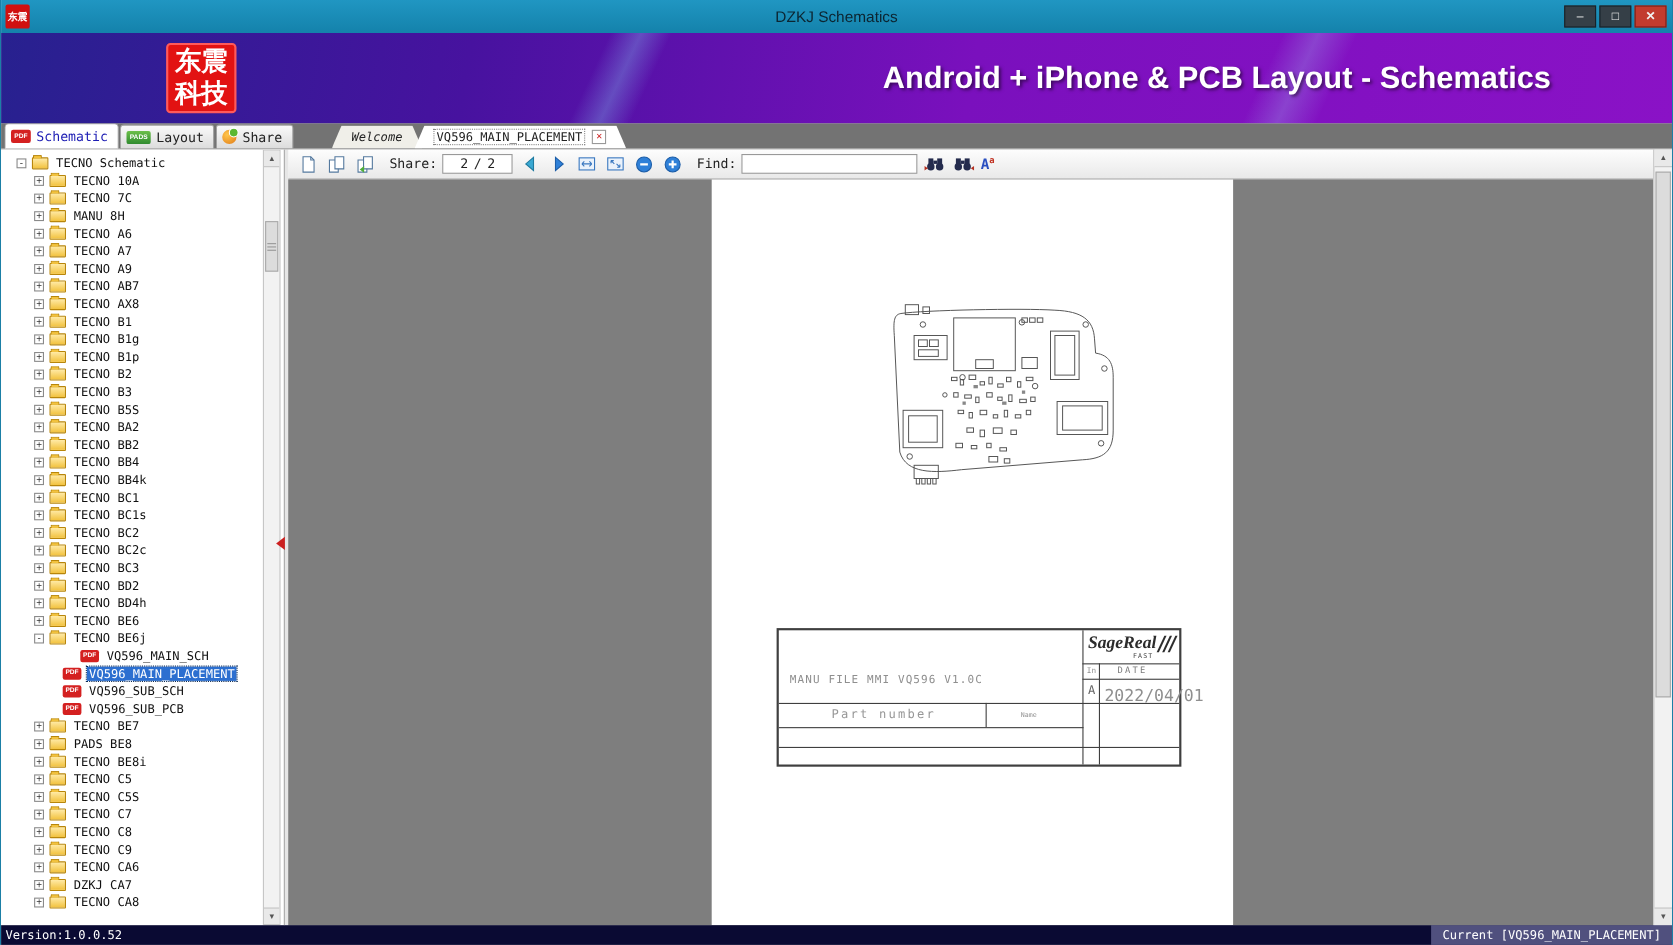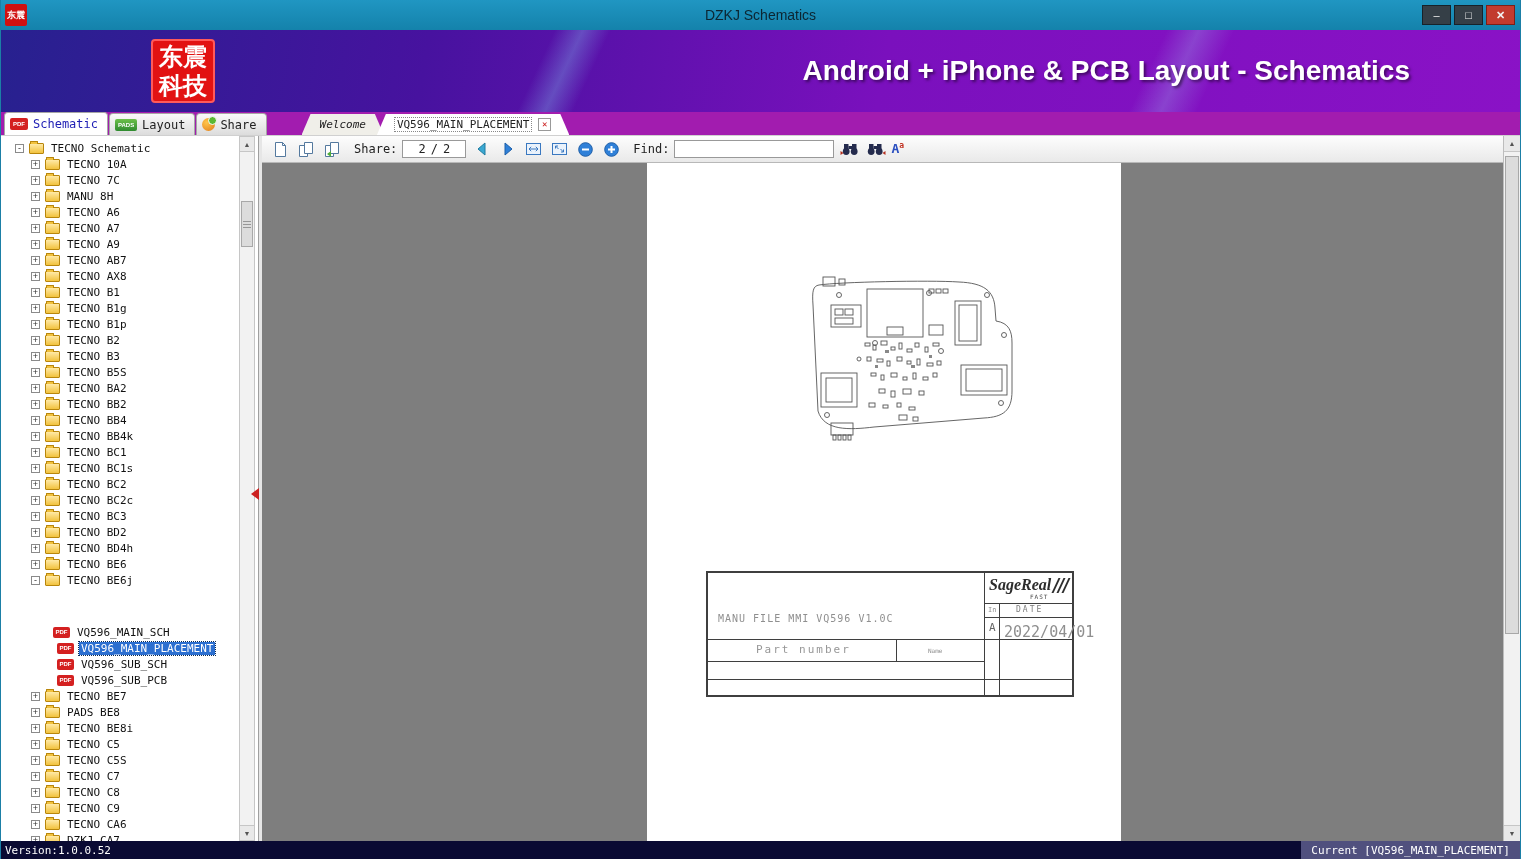--- a/index.html
+++ b/index.html
@@ -16,21 +16,21 @@
 
   
   .banner{height:82px;background:linear-gradient(100deg,#27218f 0%,#47129f 28%,#7a10bd 58%,#8a12c6 100%);position:relative;display:flex;align-items:center;overflow:hidden;flex:none}
   .banner::before{content:"";position:absolute;left:400px;top:-30px;width:330px;height:150px;background:linear-gradient(115deg,transparent 42%,rgba(140,230,255,.28) 49%,transparent 56%)}
   .banner::after{content:"";position:absolute;left:1020px;top:-30px;width:330px;height:150px;background:linear-gradient(115deg,transparent 40%,rgba(170,240,255,.22) 48%,transparent 57%)}
   .logo-box{width:64px;height:64px;margin-left:150px;background:#e21212;border:2px solid #ff5a5a;border-radius:4px;color:#fff;font-weight:bold;font-size:24px;line-height:29px;display:flex;flex-direction:column;align-items:center;justify-content:center;z-index:1}
   .brand{color:#fff;font-size:38px;font-weight:bold;margin-left:20px;letter-spacing:1px;z-index:1;text-shadow:2px 2px 3px rgba(0,0,0,.45)}
   .banner-right{margin-left:auto;margin-right:110px;color:#fff;font-size:28px;font-weight:bold;z-index:1;text-shadow:2px 2px 3px rgba(0,0,0,.5)}
 
   
-  .tabbar{height:24px;background:#a21caf;display:flex;align-items:flex-end;border-bottom:1px solid #d0d0d0;padding-left:3px;flex:none}
+  .tabbar{height:24px;background:#737373;display:flex;align-items:flex-end;border-bottom:1px solid #d0d0d0;padding-left:3px;flex:none}
   .app-tab{display:flex;align-items:center;gap:5px;height:22px;padding:0 9px 0 5px;font-family:"DejaVu Sans Mono",monospace;font-size:12px;background:linear-gradient(#fafafa,#dcdcdc);border:1px solid #a6a6a6;border-bottom:none;border-radius:4px 4px 0 0;margin-right:1px;color:#222;cursor:default}
   .app-tab.active{background:#fff;color:#1d1db4;height:23px}
   .badge-pdf{width:18px;height:12px;background:#d42020;color:#fff;font-size:6px;font-weight:bold;display:flex;align-items:center;justify-content:center;border-radius:2px;font-family:"Liberation Sans",sans-serif;flex:none}
   .badge-pads{width:22px;height:12px;background:linear-gradient(#6cc04a,#2f8a2f);color:#fff;font-size:6px;font-weight:bold;display:flex;align-items:center;justify-content:center;border-radius:2px;font-family:"Liberation Sans",sans-serif;flex:none}
   .icon-share{width:13px;height:13px;border-radius:50%;background:radial-gradient(circle at 35% 35%,#ffc54a,#e07a18);position:relative;flex:none}
   .icon-share::after{content:"";position:absolute;right:-2px;top:-2px;width:7px;height:7px;background:#5ab832;border:1px solid #fff;border-radius:50%}
   .doc-tabs{display:flex;margin-left:34px;align-items:flex-end;height:22px}
   .doc-tab{position:relative;height:21px;padding:0 18px;display:flex;align-items:center;gap:7px;font-size:11px;font-family:"DejaVu Sans Mono",monospace;background:#f0efe9;clip-path:polygon(9px 0,calc(100% - 9px) 0,100% 100%,0 100%);margin-right:-7px;color:#222;cursor:default}
   .doc-tab.active{background:#fff;z-index:2}
   .doc-tab .tab-label-welcome{font-style:italic}
@@ -273,21 +273,21 @@
           <div class="tree-row" style="padding-left: 30px;">
             <span class="expander">+</span>
             <span class="icon-folder"></span>
             <span class="tree-label">TECNO BE6</span>
           </div>
           <div class="tree-row" style="padding-left: 30px;">
             <span class="expander">-</span>
             <span class="icon-folder"></span>
             <span class="tree-label">TECNO BE6j</span>
           </div>
-          <div class="tree-row" style="padding-left: 52px; margin-top: 36px;">
+          <div class="tree-row" style="padding-left: 72px;">
             <span class="tree-pdf">PDF</span>
             <span class="tree-label">VQ596_MAIN_SCH</span>
           </div>
           <div class="tree-row" style="padding-left: 56px;">
             <span class="tree-pdf">PDF</span>
             <span class="tree-label selected">VQ596_MAIN_PLACEMENT</span>
           </div>
           <div class="tree-row" style="padding-left: 56px;">
             <span class="tree-pdf">PDF</span>
             <span class="tree-label">VQ596_SUB_SCH</span>

